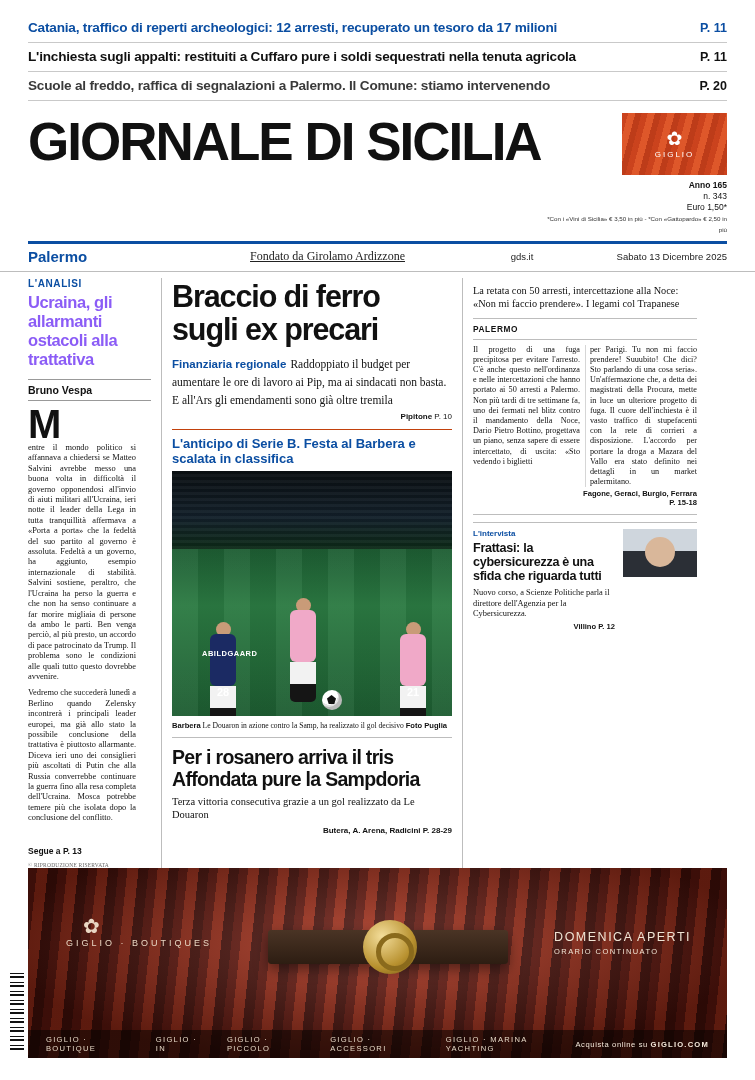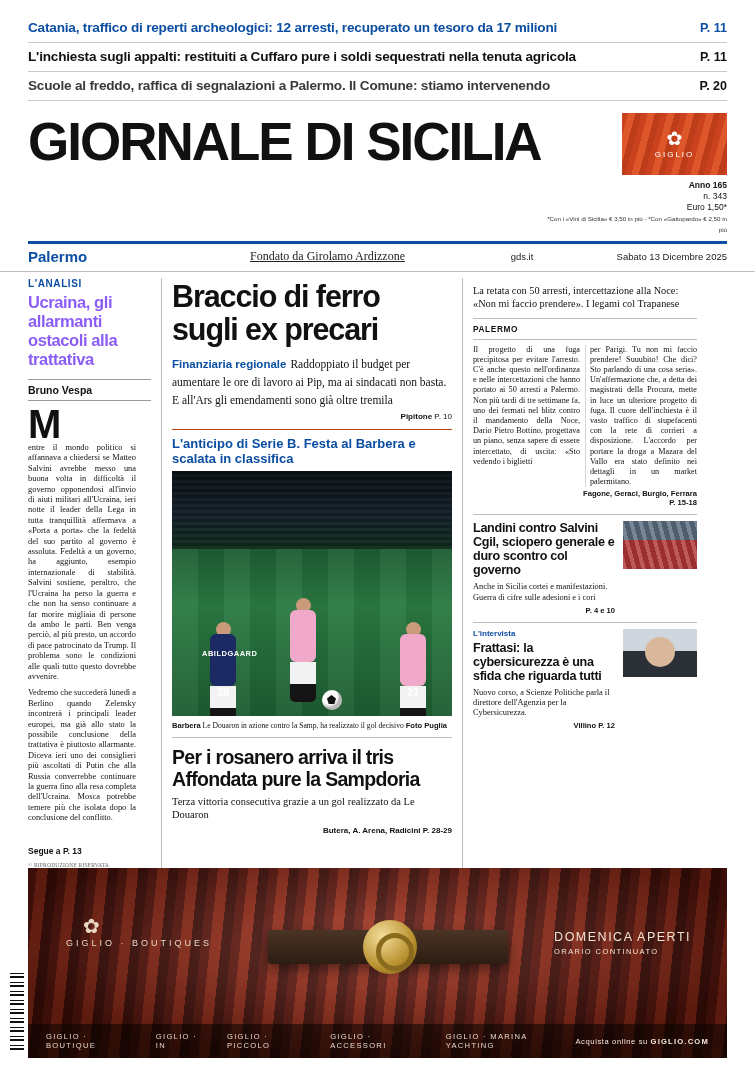--- a/index.html
+++ b/index.html
@@ -135,21 +135,21 @@
   .ad .vignette { position:absolute; inset:0; background: radial-gradient(ellipse at 50% 40%, rgba(255,255,255,.14), rgba(0,0,0,.45) 75%); }
   .ad-logo { position:absolute; left:38px; top:70px; color:#e9d7c3; font-family:"Liberation Sans", sans-serif; font-size:9px; letter-spacing:3px; }
   .ad-fleur { position:absolute; left:55px; top:46px; color:#e9d7c3; font-size:20px; }
   .belt { position:absolute; left:240px; top:62px; width:240px; height:34px; background:linear-gradient(180deg,#4a3425,#2d1d12); border-radius:3px; box-shadow:0 5px 14px rgba(0,0,0,.5); }
   .buckle { position:absolute; left:335px; top:52px; width:54px; height:54px; border-radius:50%;
      background:radial-gradient(circle at 35% 30%, #f3dd9a, #b8912f 60%, #6f5414 100%); }
   .buckle:after{ content:""; position:absolute; left:13px; top:13px; width:28px; height:28px; border-radius:50%; border:5px solid #8a6a1c; }
   .ad-right { position:absolute; right:36px; top:62px; text-align:left; color:#f0e4d4; }
   .ad-right .l1 { font-family:"Liberation Sans", sans-serif; font-size:12.5px; letter-spacing:1.5px; }
   .ad-right .l2 { font-family:"Liberation Sans", sans-serif; font-size:7.5px; letter-spacing:1.4px; margin-top:3px; }
-  .ad-bottombar { position:absolute; left:0; right:0; bottom:0; height:34px; background:rgba(10,4,2,.55); display:flex; align-items:center; padding:0 18px; }
+  .ad-bottombar { position:absolute; left:0; right:0; bottom:0; height:28px; background:rgba(10,4,2,.55); display:flex; align-items:center; padding:0 18px; }
   .ad-bottombar .items { flex:1; display:flex; gap:18px; color:#e6d8c6; font-family:"Liberation Sans", sans-serif; font-size:7.6px; letter-spacing:1.3px;}
   .ad-buy { color:#f3e8da; font-family:"Liberation Sans", sans-serif; font-size:7.6px; letter-spacing:.6px; }
   .ad-buy b { letter-spacing:1.2px; }
 
   
   .barcode { position:absolute; left:10px; bottom:30px; width:14px; height:78px;
      background: repeating-linear-gradient(0deg,#111 0 2px, #fff 2px 4px, #111 4px 5px, #fff 5px 9px); }
   .leftstrip { position:absolute; left:16px; top:286px; width:6px; height:520px;
      background: repeating-linear-gradient(0deg,#111 0 3px,#fff 3px 7px); opacity:.0; }
 </style>
@@ -274,28 +274,20 @@
         <p>Il progetto di una fuga precipitosa per evitare l'arresto. C'è anche questo nell'ordinanza e nelle intercettazioni che hanno portato ai 50 arresti a Palermo. Non più tardi di tre settimane fa, uno dei fermati nel blitz contro il mandamento della Noce, Dario Pietro Bottino, progettava un piano, senza sapere di essere intercettato, di uscita: «Sto vedendo i biglietti</p>
         <p>per Parigi. Tu non mi faccio prendere! Suuubito! Che dici? Sto parlando di una cosa seria». Un'affermazione che, a detta dei magistrati della Procura, mette in luce un ulteriore progetto di fuga. Il cuore dell'inchiesta è il vasto traffico di stupefacenti con la rete di corrieri a disposizione. L'accordo per portare la droga a Mazara del Vallo era stato definito nei dettagli in un market palermitano.</p>
       </div>
       <div class="r-credit">
         <span>Fagone, Geraci, Burgio, Ferrara</span>
         <span class="pg">P. 15-18</span>
       </div>
 
       <div class="rule"></div>
 
-      <div class="briefs">
-        <div class="txt">
-          <div class="brief-title">Landini contro Salvini Cgil, sciopero generale e duro scontro col governo</div>
-          <div class="brief-body">Anche in Sicilia cortei e manifestazioni. Guerra di cifre sulle adesioni e i cori</div>
-          <div class="brief-credit">P. 4 e 10</div>
-        </div>
-        <div class="thumb protest"></div>
-      </div>
 
       <div class="rule"></div>
 
       <div class="briefs">
         <div class="txt">
           <div class="kicker-small">L'intervista</div>
           <div class="brief-title">Frattasi: la cybersicurezza è una sfida che riguarda tutti</div>
           <div class="brief-body">Nuovo corso, a Scienze Politiche parla il direttore dell'Agenzia per la Cybersicurezza.</div>
           <div class="brief-credit">Villino  P. 12</div>
         </div>

